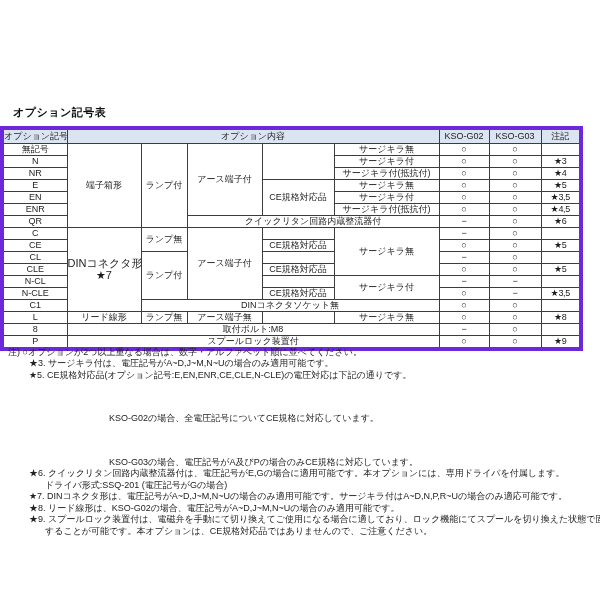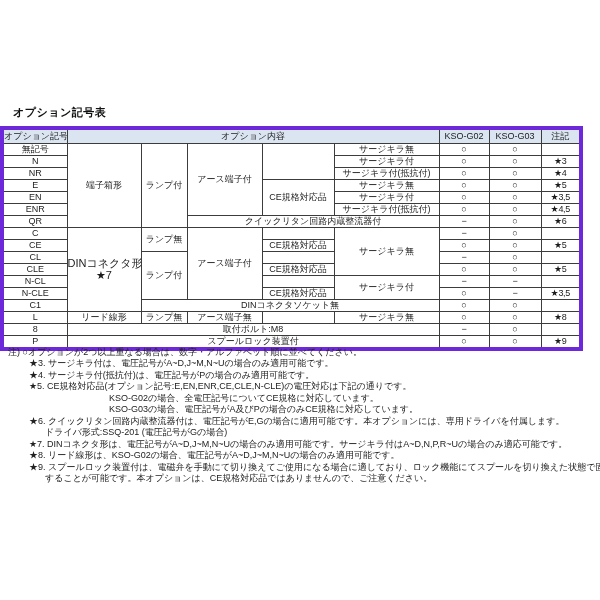--- a/index.html
+++ b/index.html
@@ -30,21 +30,21 @@
   .din2{font-size:11px;line-height:1.05;}
   .notes{
     position:absolute;left:8px;top:347px;width:592px;
     font-size:9px;line-height:11.45px;color:#222;
   }
   .note-line{white-space:nowrap;}
   .i0{padding-left:0;}
   .i1{padding-left:21px;}
   .i2{padding-left:37px;}
   .i3{padding-left:80px;}
-  .i4{padding-left:101px;}
+  .i4{padding-left:101px;margin-top:32px;}
 </style>
 </head>
 <body>
 
 <div class="page-title">オプション記号表</div>
 
 <table class="opt">
   <colgroup>
     <col style="width:65px">
       <col style="width:74px">
@@ -203,21 +203,20 @@
     <td class="mark">○</td>
     <td class="mark">○</td>
     <td class="notec">★9</td>
   </tr>
 </tbody>
   </table>
 
 <div class="notes">
   <div class="note-line i0">注) ○オプションが2つ以上重なる場合は、数字・アルファベット順に並べてください。</div>
   <div class="note-line i1">★3. サージキラ付は、電圧記号がA~D,J~M,N~Uの場合のみ適用可能です。</div>
-  <div class="note-line i1">★4. サージキラ付(抵抗付)は、電圧記号がPの場合のみ適用可能です。</div>
   <div class="note-line i1">★5. CE規格対応品(オプション記号:E,EN,ENR,CE,CLE,N-CLE)の電圧対応は下記の通りです。</div>
   <div class="note-line i4">KSO-G02の場合、全電圧記号についてCE規格に対応しています。</div>
   <div class="note-line i4">KSO-G03の場合、電圧記号がA及びPの場合のみCE規格に対応しています。</div>
   <div class="note-line i1">★6. クイックリタン回路内蔵整流器付は、電圧記号がE,Gの場合に適用可能です。本オプションには、専用ドライバを付属します。</div>
   <div class="note-line i2">ドライバ形式:SSQ-201 (電圧記号がGの場合)</div>
   <div class="note-line i1">★7. DINコネクタ形は、電圧記号がA~D,J~M,N~Uの場合のみ適用可能です。サージキラ付はA~D,N,P,R~Uの場合のみ適応可能です。</div>
   <div class="note-line i1">★8. リード線形は、KSO-G02の場合、電圧記号がA~D,J~M,N~Uの場合のみ適用可能です。</div>
   <div class="note-line i1">★9. スプールロック装置付は、電磁弁を手動にて切り換えてご使用になる場合に適しており、ロック機能にてスプールを切り換えた状態で固定</div>
   <div class="note-line i2">することが可能です。本オプションは、CE規格対応品ではありませんので、ご注意ください。</div>
 </div>

